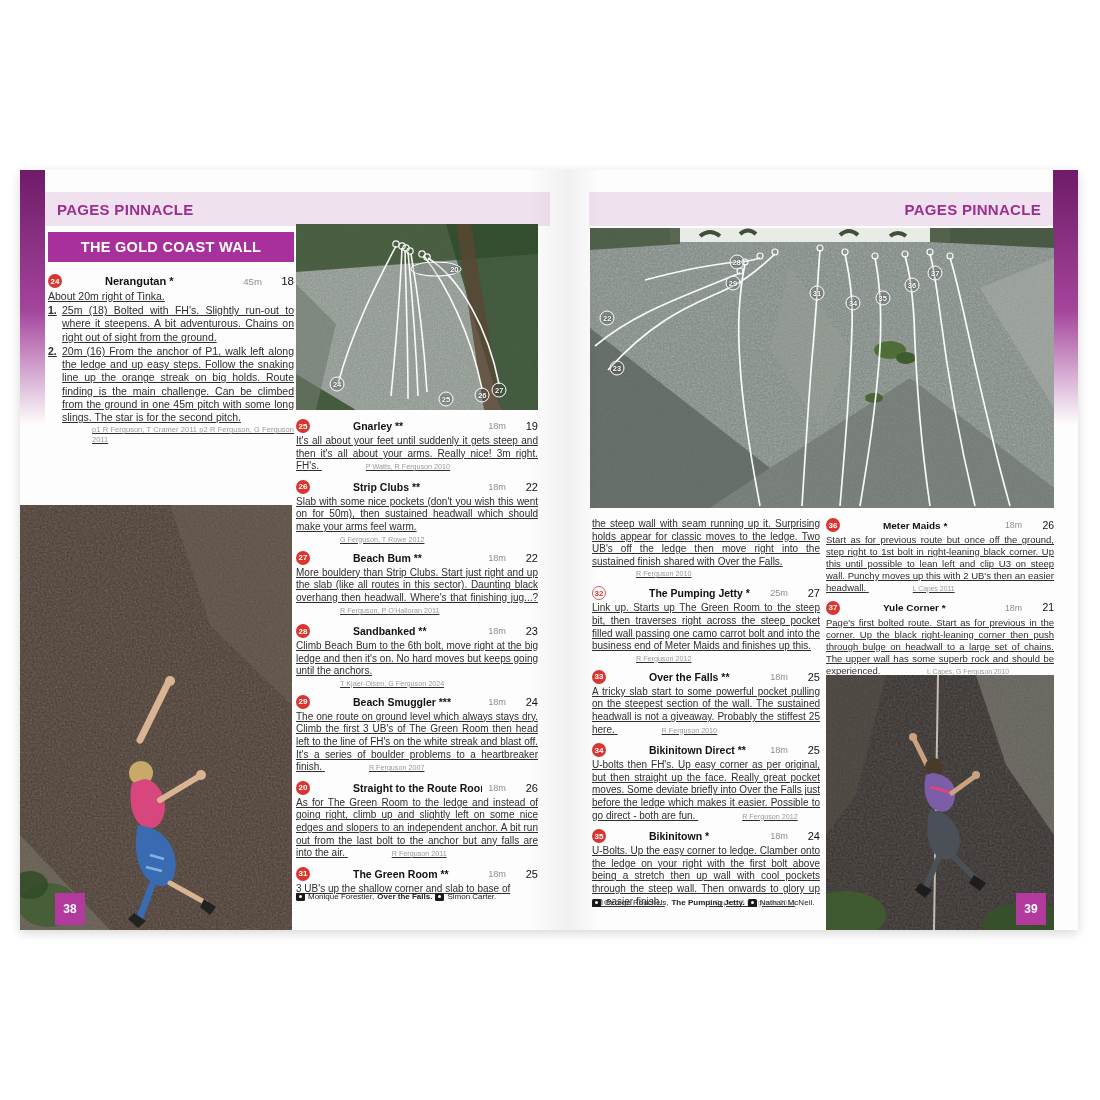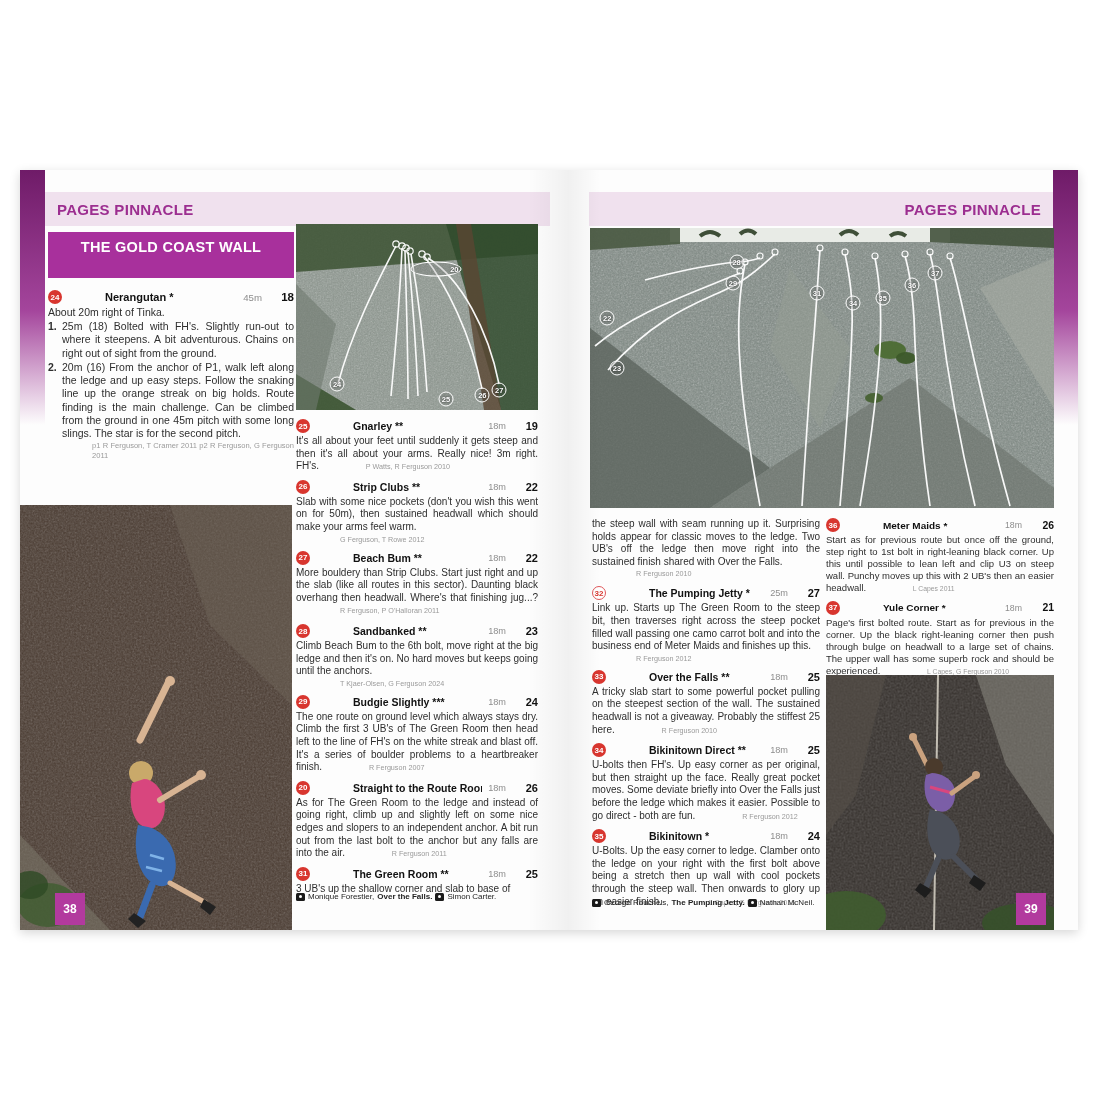--- a/index.html
+++ b/index.html
@@ -8,38 +8,38 @@
   .gutter{position:absolute;left:508px;top:0;width:90px;height:100%;background:linear-gradient(to right,rgba(0,0,0,0),rgba(0,0,0,.05) 45%,rgba(255,255,255,0) 80%);pointer-events:none;}
   .bar{position:absolute;top:0;width:25px;height:255px;}
   .bar.left{left:0;background:linear-gradient(#6f1b68,#a4459c 55%,rgba(196,142,192,0));}
   .bar.right{right:0;background:linear-gradient(#6f1b68,#a4459c 55%,rgba(196,142,192,0));}
   .band{position:absolute;top:22px;height:34px;background:#f0e1ee;display:flex;align-items:center;}
   .band.left{left:25px;width:493px;padding-left:12px;}
   .band.right{right:25px;width:452px;justify-content:flex-end;padding-right:12px;}
   .band .title{color:#9c2e90;font-weight:bold;font-size:15px;letter-spacing:.3px;}
 
   .col1{position:absolute;left:28px;top:62px;width:246px;}
-  .sector-box{background:#a8309c;color:#fff;font-weight:bold;font-size:14.5px;text-align:center;line-height:30px;height:46px;letter-spacing:.3px;}
+  .sector-box{background:#a8309c;color:#fff;font-weight:bold;font-size:14.5px;text-align:center;line-height:30px;height:30px;letter-spacing:.3px;}
   .intro{margin-top:16px;font-size:10.5px;line-height:1.38;color:#2e2e2e;text-align:justify;}
   .col1 .routes{margin-top:12px;}
   .col1{font-size:10.5px;}
 
   .col2{position:absolute;left:276px;top:54px;width:242px;font-size:10px;}
   .col2 .routes{margin-top:9px;}
   .col3{position:absolute;left:572px;top:348px;width:228px;font-size:10px;}
   .col4{position:absolute;left:806px;top:348px;width:228px;font-size:9.5px;}
 
   .route{margin-bottom:7px;}
   .rhead{display:flex;align-items:center;margin-bottom:2px;}
   .rnum{width:14px;height:14px;border-radius:50%;background:#d8362f;color:#fff;font-size:8px;font-weight:bold;display:flex;align-items:center;justify-content:center;flex-shrink:0;margin-right:6px;}
   .rnum.outline{background:#fff;border:1.5px solid #e0575a;color:#d8362f;width:12px;height:12px;}
   .rname{font-weight:bold;color:#111;flex:1;font-size:1.05em;white-space:nowrap;overflow:hidden;margin-left:37px;}
   .rlen{color:#8d8d8d;font-size:.92em;margin-left:6px;}
-  .rgrade{font-weight:bold;color:#111;font-size:1.1em;margin-left:14px;min-width:18px;text-align:right;}
-  .rbody{color:#2e2e2e;line-height:1.26;text-align:justify;}
+  .rgrade{font-weight:normal;color:#111;font-size:1.1em;margin-left:14px;min-width:18px;text-align:right;}
+  .rbody{color:#2e2e2e;line-height:1.26;text-align:justify;text-decoration:underline;}
   .rintro{margin-bottom:1px;}
   .pitch{display:flex;margin-bottom:1px;}
   .pnum{font-weight:bold;width:14px;flex-shrink:0;}
   .ptext{flex:1;text-align:justify;}
   .credit{color:#9a9a9a;font-size:.72em;margin-left:44px;}
   .credit.block{display:block;margin-top:1px;}
   .ric{display:inline-flex;align-items:center;margin-left:5px;}
   .ric-linkup{font-weight:bold;font-size:12px;color:#111;line-height:10px;}
 
   .photo{position:absolute;overflow:hidden;background:#3c352e;}
@@ -218,21 +218,21 @@
             <span class="rgrade">23</span>
           </div>
           <div class="rbody">
             <div class="rdesc">Climb Beach Bum to the 6th bolt, move right at the big ledge and then it's on. No hard moves but keeps going until the anchors.</div>
             <div class="credit block">T Kjaer-Olsen, G Ferguson 2024</div>
           </div>
         </div>
         <div class="route">
           <div class="rhead">
             <span class="rnum">29</span>
-            <span class="rname">Budgie Slightly ***</span>
+            <span class="rname">Beach Smuggler ***</span>
             <span class="rlen">18m</span>
             <span class="rgrade">24</span>
           </div>
           <div class="rbody">
             <div class="rdesc">The one route on ground level which always stays dry. Climb the first 3 UB's of The Green Room then head left to the line of FH's on the white streak and blast off. It's a series of boulder problems to a heartbreaker finish. <span class="credit">R Ferguson 2007</span></div>
           </div>
         </div>
         <div class="route">
           <div class="rhead">
             <span class="rnum">20</span>

